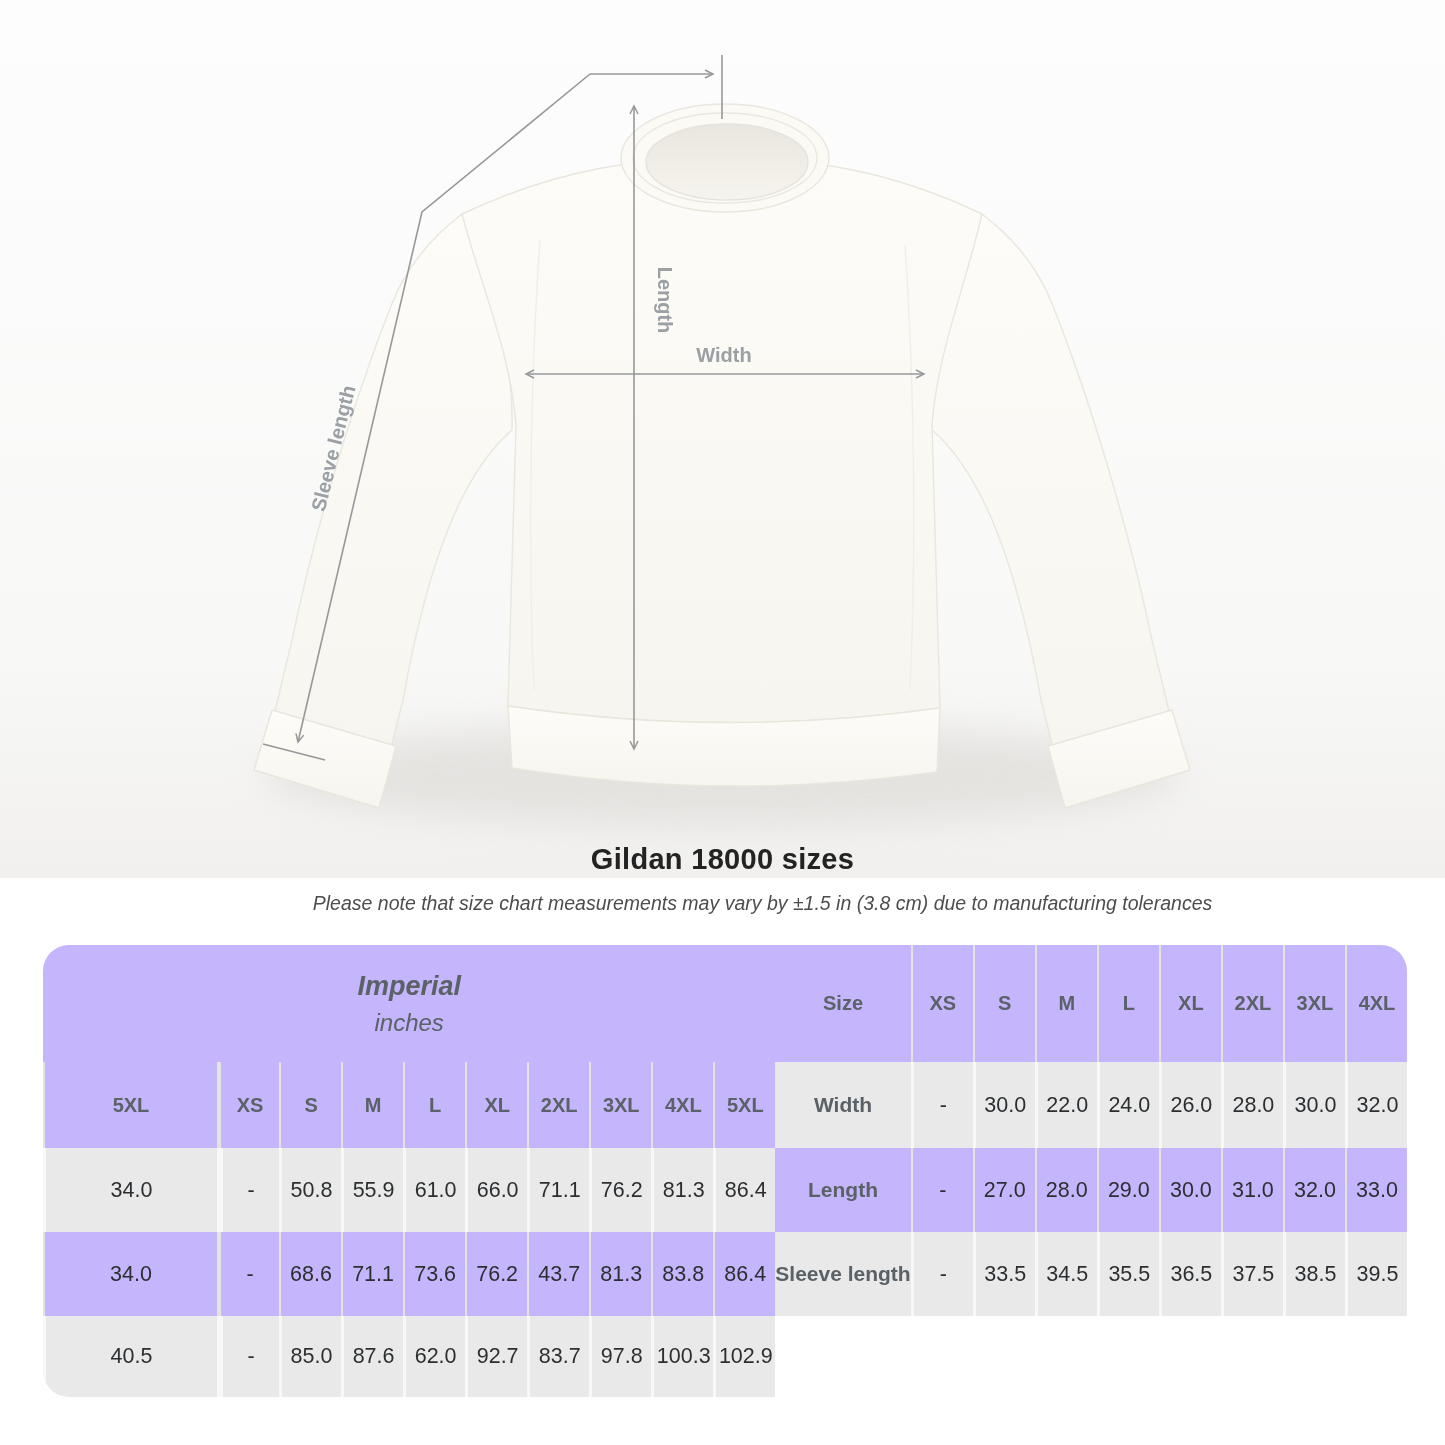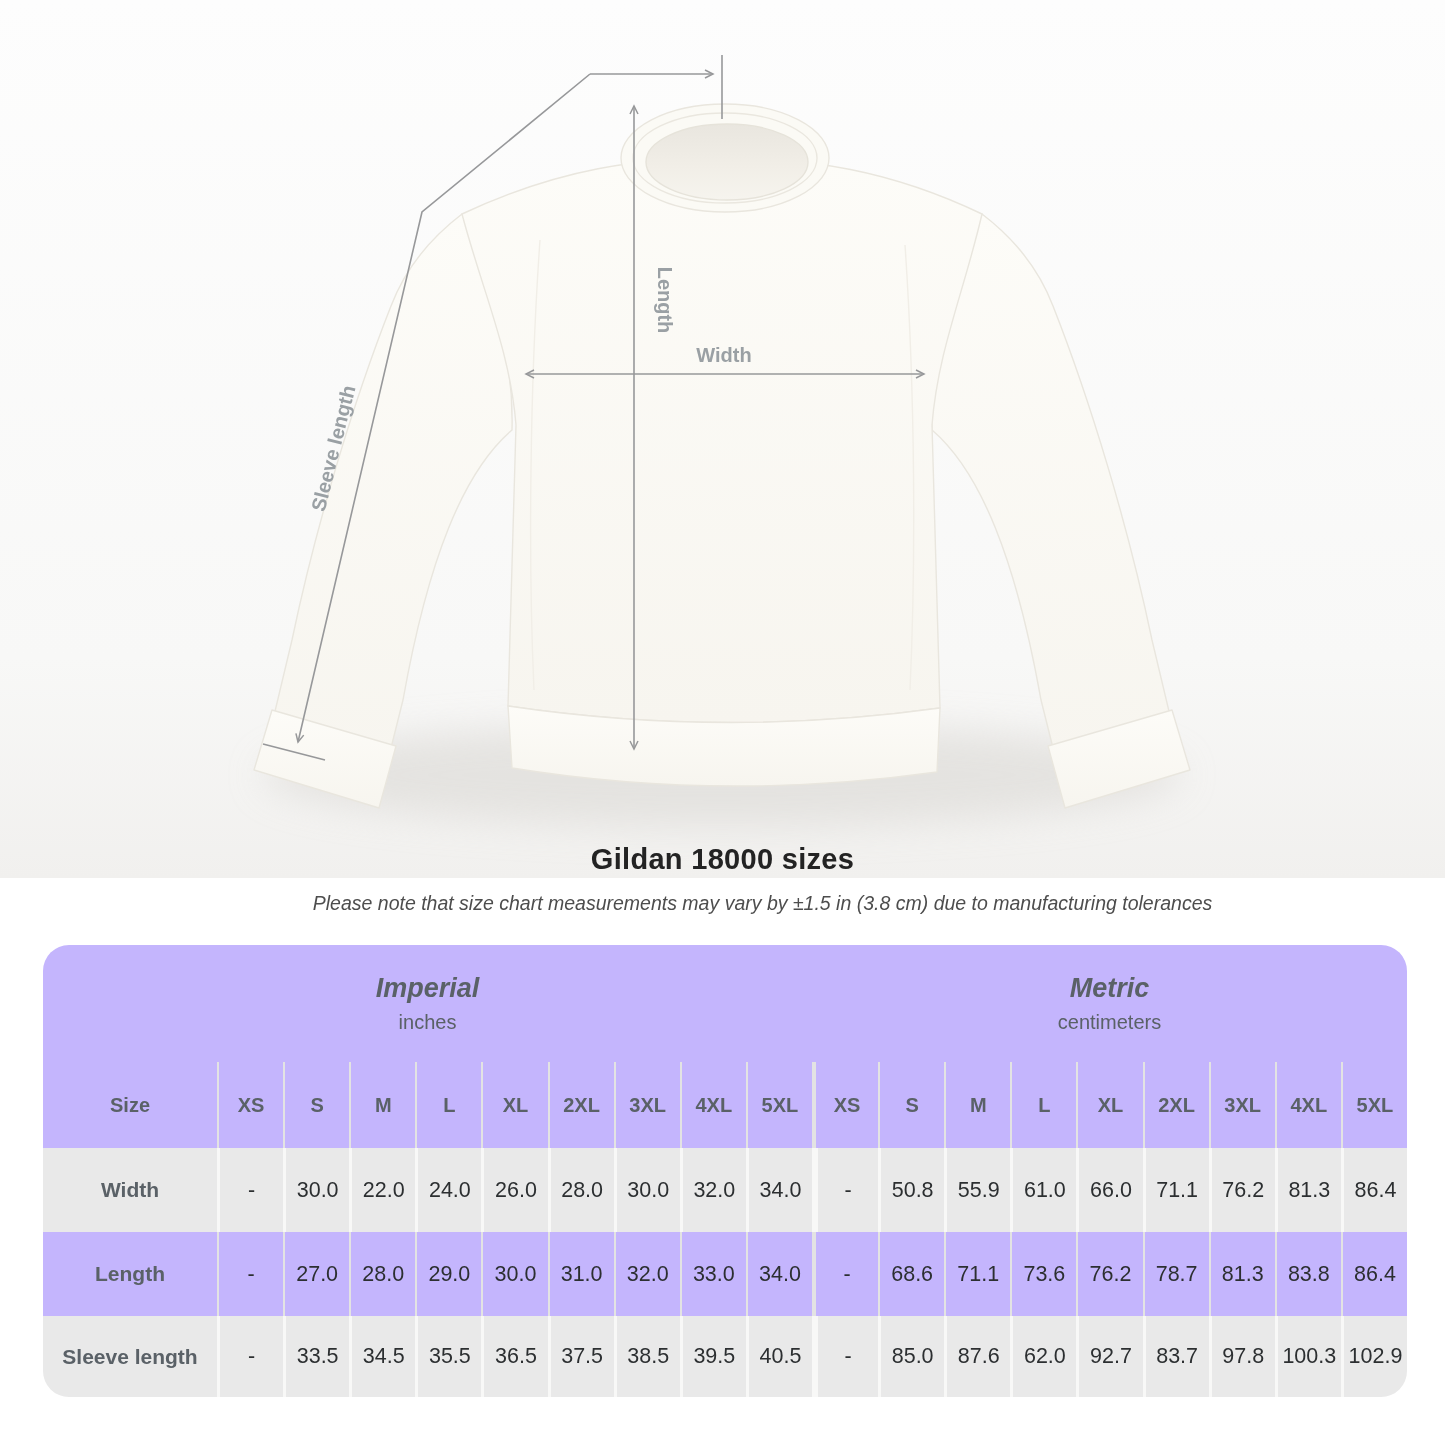--- a/index.html
+++ b/index.html
@@ -10,21 +10,21 @@
          font-size:29px;font-weight:bold;color:#232323;letter-spacing:.3px;}
   .note{position:absolute;top:892px;left:0;width:100%;text-align:center;
         font-style:italic;font-size:19.5px;color:#4d4d4d;margin-left:40px;}
   .size-table{position:absolute;left:43px;top:945px;width:1364px;height:452px;
       border-radius:26px;overflow:hidden;display:grid;
       grid-template-columns:174px repeat(18,1fr);
       grid-template-rows:117px 86px 84px 84px 81px;background:#ffffff;}
   .band{background:#c4b5fd;display:flex;flex-direction:column;justify-content:center;
         align-items:center;gap:7px;}
   .g-name{font-size:27px;font-weight:bold;font-style:italic;color:#5a6167;}
-  .g-unit{font-size:20px;color:#5a6167;}
+  .g-unit{font-size:24px;font-style:italic;color:#5a6167;}
   .cell{display:flex;align-items:center;justify-content:center;
         font-size:21.5px;color:#2c2f31;white-space:nowrap;}
   .hdr{font-weight:bold;font-size:20px;color:#5a6167;}
   .rowlabel{font-weight:bold;font-size:21px;color:#5a6167;}
   .bg-w{background:#c4b5fd;}
   .bg-g{background:#e9e9e9;}
   .vw{border-left:2px solid #e3e3e3;}
   .vwT{border-left:4px solid #e3e3e3;}
   .vg{border-left:3px solid #f8f8f7;}
   .vgT{border-left:6px solid #f8f8f7;}
@@ -101,24 +101,20 @@
   </svg>
 
   <div class="title">Gildan 18000 sizes</div>
   <div class="note">Please note that size chart measurements may vary by ±1.5 in (3.8 cm) due to manufacturing tolerances</div>
 
   <div class="size-table" id="sizeTable">
       <div class="band" style="grid-column: 1 / span 10;">
         <div class="g-name">Imperial</div>
         <div class="g-unit">inches</div>
       </div>
-      <div class="band" style="grid-column: 11 / span 9;">
-        <div class="g-name">Metric</div>
-        <div class="g-unit">centimeters</div>
-      </div>
       <div class="cell hdr bg-w">Size</div>
       <div class="cell hdr bg-w vw">XS</div>
       <div class="cell hdr bg-w vw">S</div>
       <div class="cell hdr bg-w vw">M</div>
       <div class="cell hdr bg-w vw">L</div>
       <div class="cell hdr bg-w vw">XL</div>
       <div class="cell hdr bg-w vw">2XL</div>
       <div class="cell hdr bg-w vw">3XL</div>
       <div class="cell hdr bg-w vw">4XL</div>
       <div class="cell hdr bg-w vw">5XL</div>
@@ -158,21 +154,21 @@
       <div class="cell bg-w vw">30.0</div>
       <div class="cell bg-w vw">31.0</div>
       <div class="cell bg-w vw">32.0</div>
       <div class="cell bg-w vw">33.0</div>
       <div class="cell bg-w vw">34.0</div>
       <div class="cell bg-w vwT">-</div>
       <div class="cell bg-w vw">68.6</div>
       <div class="cell bg-w vw">71.1</div>
       <div class="cell bg-w vw">73.6</div>
       <div class="cell bg-w vw">76.2</div>
-      <div class="cell bg-w vw">78.7</div>
+      <div class="cell bg-w vw">43.7</div>
       <div class="cell bg-w vw">81.3</div>
       <div class="cell bg-w vw">83.8</div>
       <div class="cell bg-w vw">86.4</div>
       <div class="cell rowlabel bg-g">Sleeve length</div>
       <div class="cell bg-g vg">-</div>
       <div class="cell bg-g vg">33.5</div>
       <div class="cell bg-g vg">34.5</div>
       <div class="cell bg-g vg">35.5</div>
       <div class="cell bg-g vg">36.5</div>
       <div class="cell bg-g vg">37.5</div>

